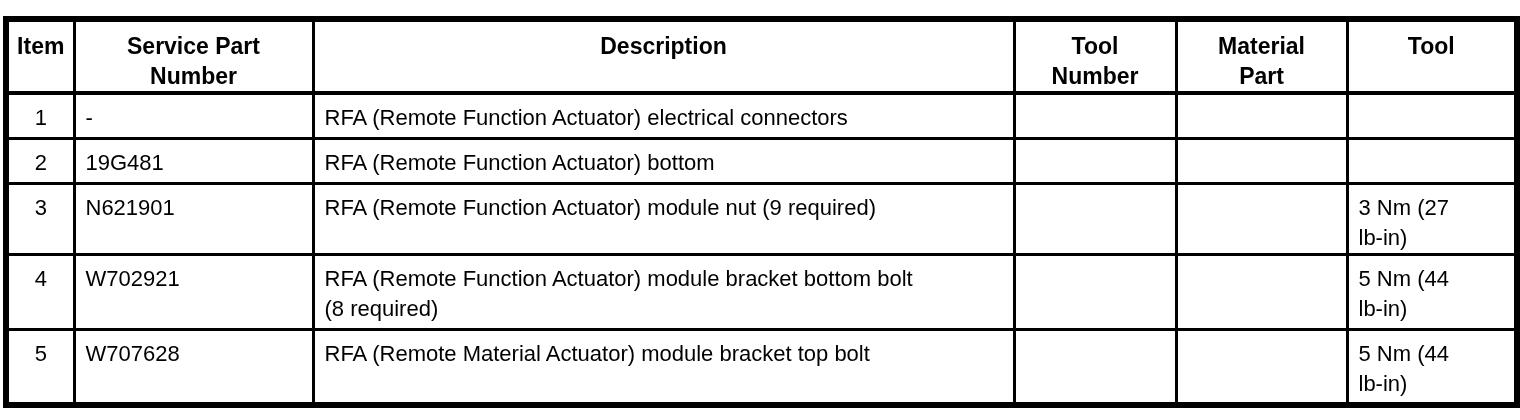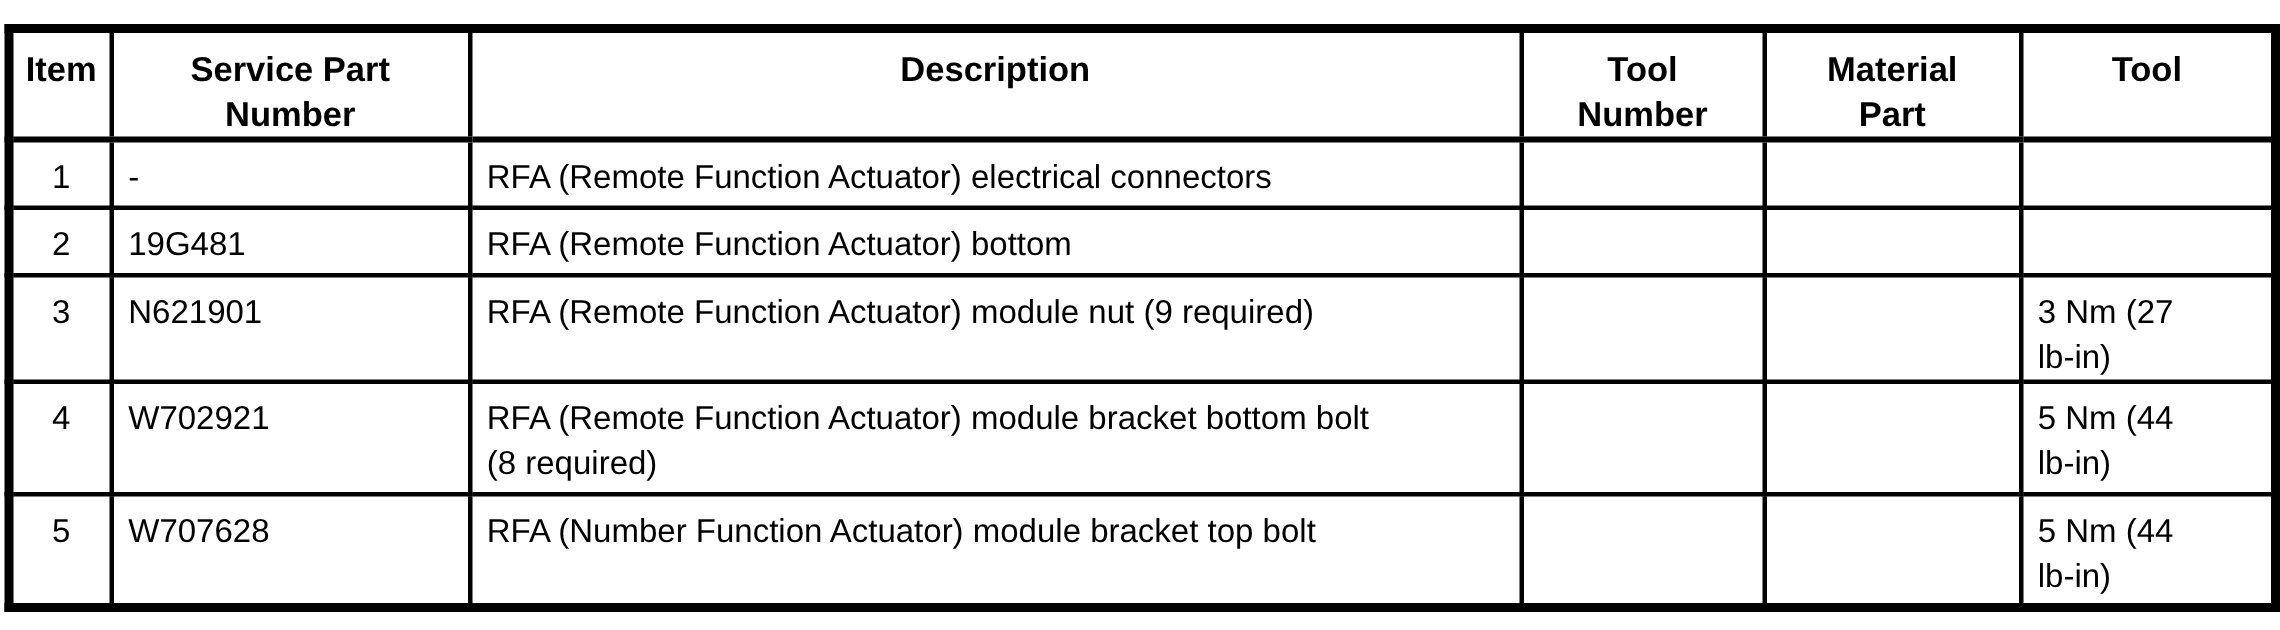--- a/index.html
+++ b/index.html
@@ -112,21 +112,21 @@
           <td class="col-description">RFA (Remote Function Actuator) module bracket bottom bolt
 (8 required)</td>
           <td class="col-tool-number"></td>
           <td class="col-material-name"></td>
           <td class="col-notes">5 Nm (44
 lb-in)</td>
         </tr>
         <tr style="height: 76px;">
           <td class="col-item">5</td>
           <td class="col-service-part-number">W707628</td>
-          <td class="col-description">RFA (Number Function Actuator) module bracket top bolt</td>
+          <td class="col-description">RFA (Remote Material Actuator) module bracket top bolt</td>
           <td class="col-tool-number"></td>
           <td class="col-material-name"></td>
           <td class="col-notes">5 Nm (44
 lb-in)</td>
         </tr>
       </tbody>
   </table>
 </div>
 
 </body></html>

